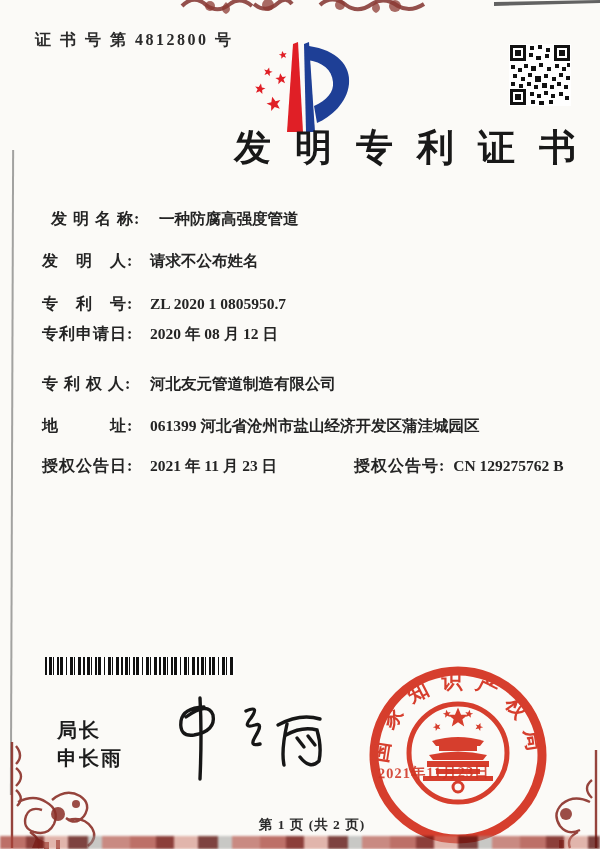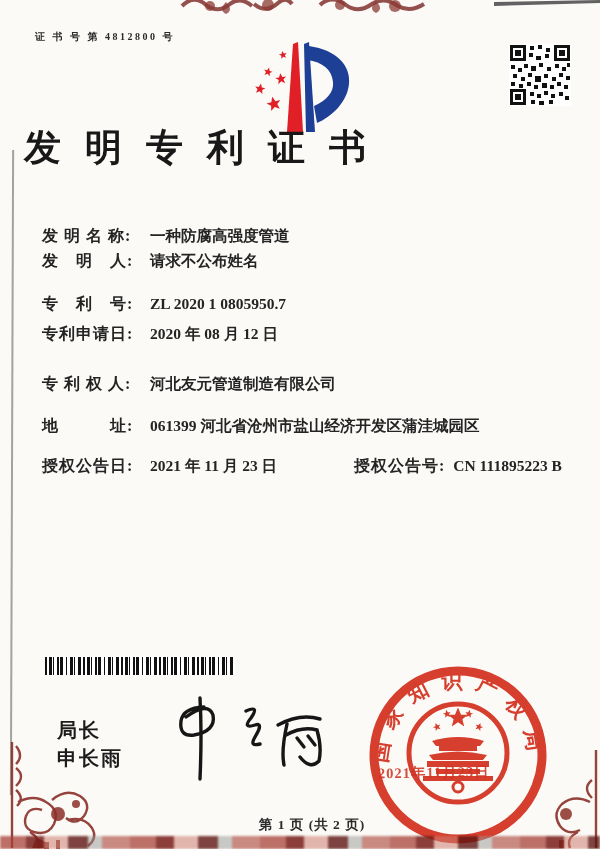--- a/index.html
+++ b/index.html
@@ -7,24 +7,24 @@
     width:600px;height:849px;position:relative;overflow:hidden;
     background:#fbfaf7;
     font-family:"Liberation Serif","DejaVu Serif",serif;
     color:#1f1f1f;
   }
   .abs{position:absolute;}
   
   .top-right-line{left:494px;top:0;}
   .page-edge-line{left:11px;top:150px;width:2px;height:645px;background:#5a5a5a;opacity:.55;transform:rotate(.2deg);}
   
-  .cert-no{left:35px;top:30px;font-size:10px;font-weight:bold;letter-spacing:2.5px;color:#2a2a2a;}
+  .cert-no{left:35px;top:30px;font-size:16px;font-weight:bold;letter-spacing:2.5px;color:#2a2a2a;}
   .qr{left:509px;top:44px;}
   .logo{left:240px;top:40px;}
-  .title{left:0;right:0;top:123px;text-align:left;font-size:37px;font-weight:bold;
+  .title{left:0;right:0;top:123px;text-align:right;font-size:37px;font-weight:bold;
          letter-spacing:24px;padding-left:24px;color:#181818;}
   
   .field-row{left:42px;height:22px;font-weight:bold;white-space:nowrap;}
   .field-label{display:inline-block;width:100px;font-size:16px;letter-spacing:1px;color:#242424;}
   .field-value{font-size:15.5px;margin-left:4px;color:#242424;}
   .grant-no{left:310px;font-weight:bold;white-space:nowrap;}
   
   .body-text{left:40px;top:497px;width:522px;font-size:14.6px;line-height:26.5px;
              font-weight:bold;color:#262626;text-align:justify;}
   .body-text p{margin:0;text-indent:2em;}
@@ -146,21 +146,21 @@
     <use href="#star" transform="translate(43,15) scale(0.42) rotate(-12)"></use>
     <use href="#star" transform="translate(28,32) scale(0.46) rotate(14)"></use>
     <use href="#star" transform="translate(41,39) scale(0.58) rotate(-8)"></use>
     <use href="#star" transform="translate(20,49) scale(0.55) rotate(10)"></use>
     <use href="#star" transform="translate(34,64) scale(0.75) rotate(-14)"></use>
   </g>
 </svg>
 
 <div class="abs title">发明专利证书</div>
 
-<div class="abs field-row" style="top:226px;">
+<div class="abs field-row" style="top:209px;margin-left:9px;">
   <span class="field-label">发 明 名 称:</span>
   <span class="field-value">一种防腐高强度管道</span>
 </div>
 <div class="abs field-row" style="top:251px;">
   <span class="field-label">发　明　人:</span>
   <span class="field-value">请求不公布姓名</span>
 </div>
 <div class="abs field-row" style="top:294px;">
   <span class="field-label">专　利　号:</span>
   <span class="field-value">ZL 2020 1 0805950.7</span>
@@ -176,21 +176,21 @@
 <div class="abs field-row" style="top:416px;">
   <span class="field-label">地　　　址:</span>
   <span class="field-value">061399 河北省沧州市盐山经济开发区蒲洼城园区</span>
 </div>
 <div class="abs field-row" style="top:456px;">
   <span class="field-label">授权公告日:</span>
   <span class="field-value">2021 年 11 月 23 日</span>
 </div>
 <div class="abs grant-no" style="top:456px;">
   <span class="field-label" style="width:auto;margin-left:44px;">授权公告号:</span>
-  <span class="field-value">CN 111895223 B</span>
+  <span class="field-value">CN 129275762 B</span>
 </div>
 
 <div class="abs body-text">
 </div>
 
 <div class="abs barcode"></div>
 
 <div class="abs director-block">
   <div>局长</div>
   <div>申长雨</div>

